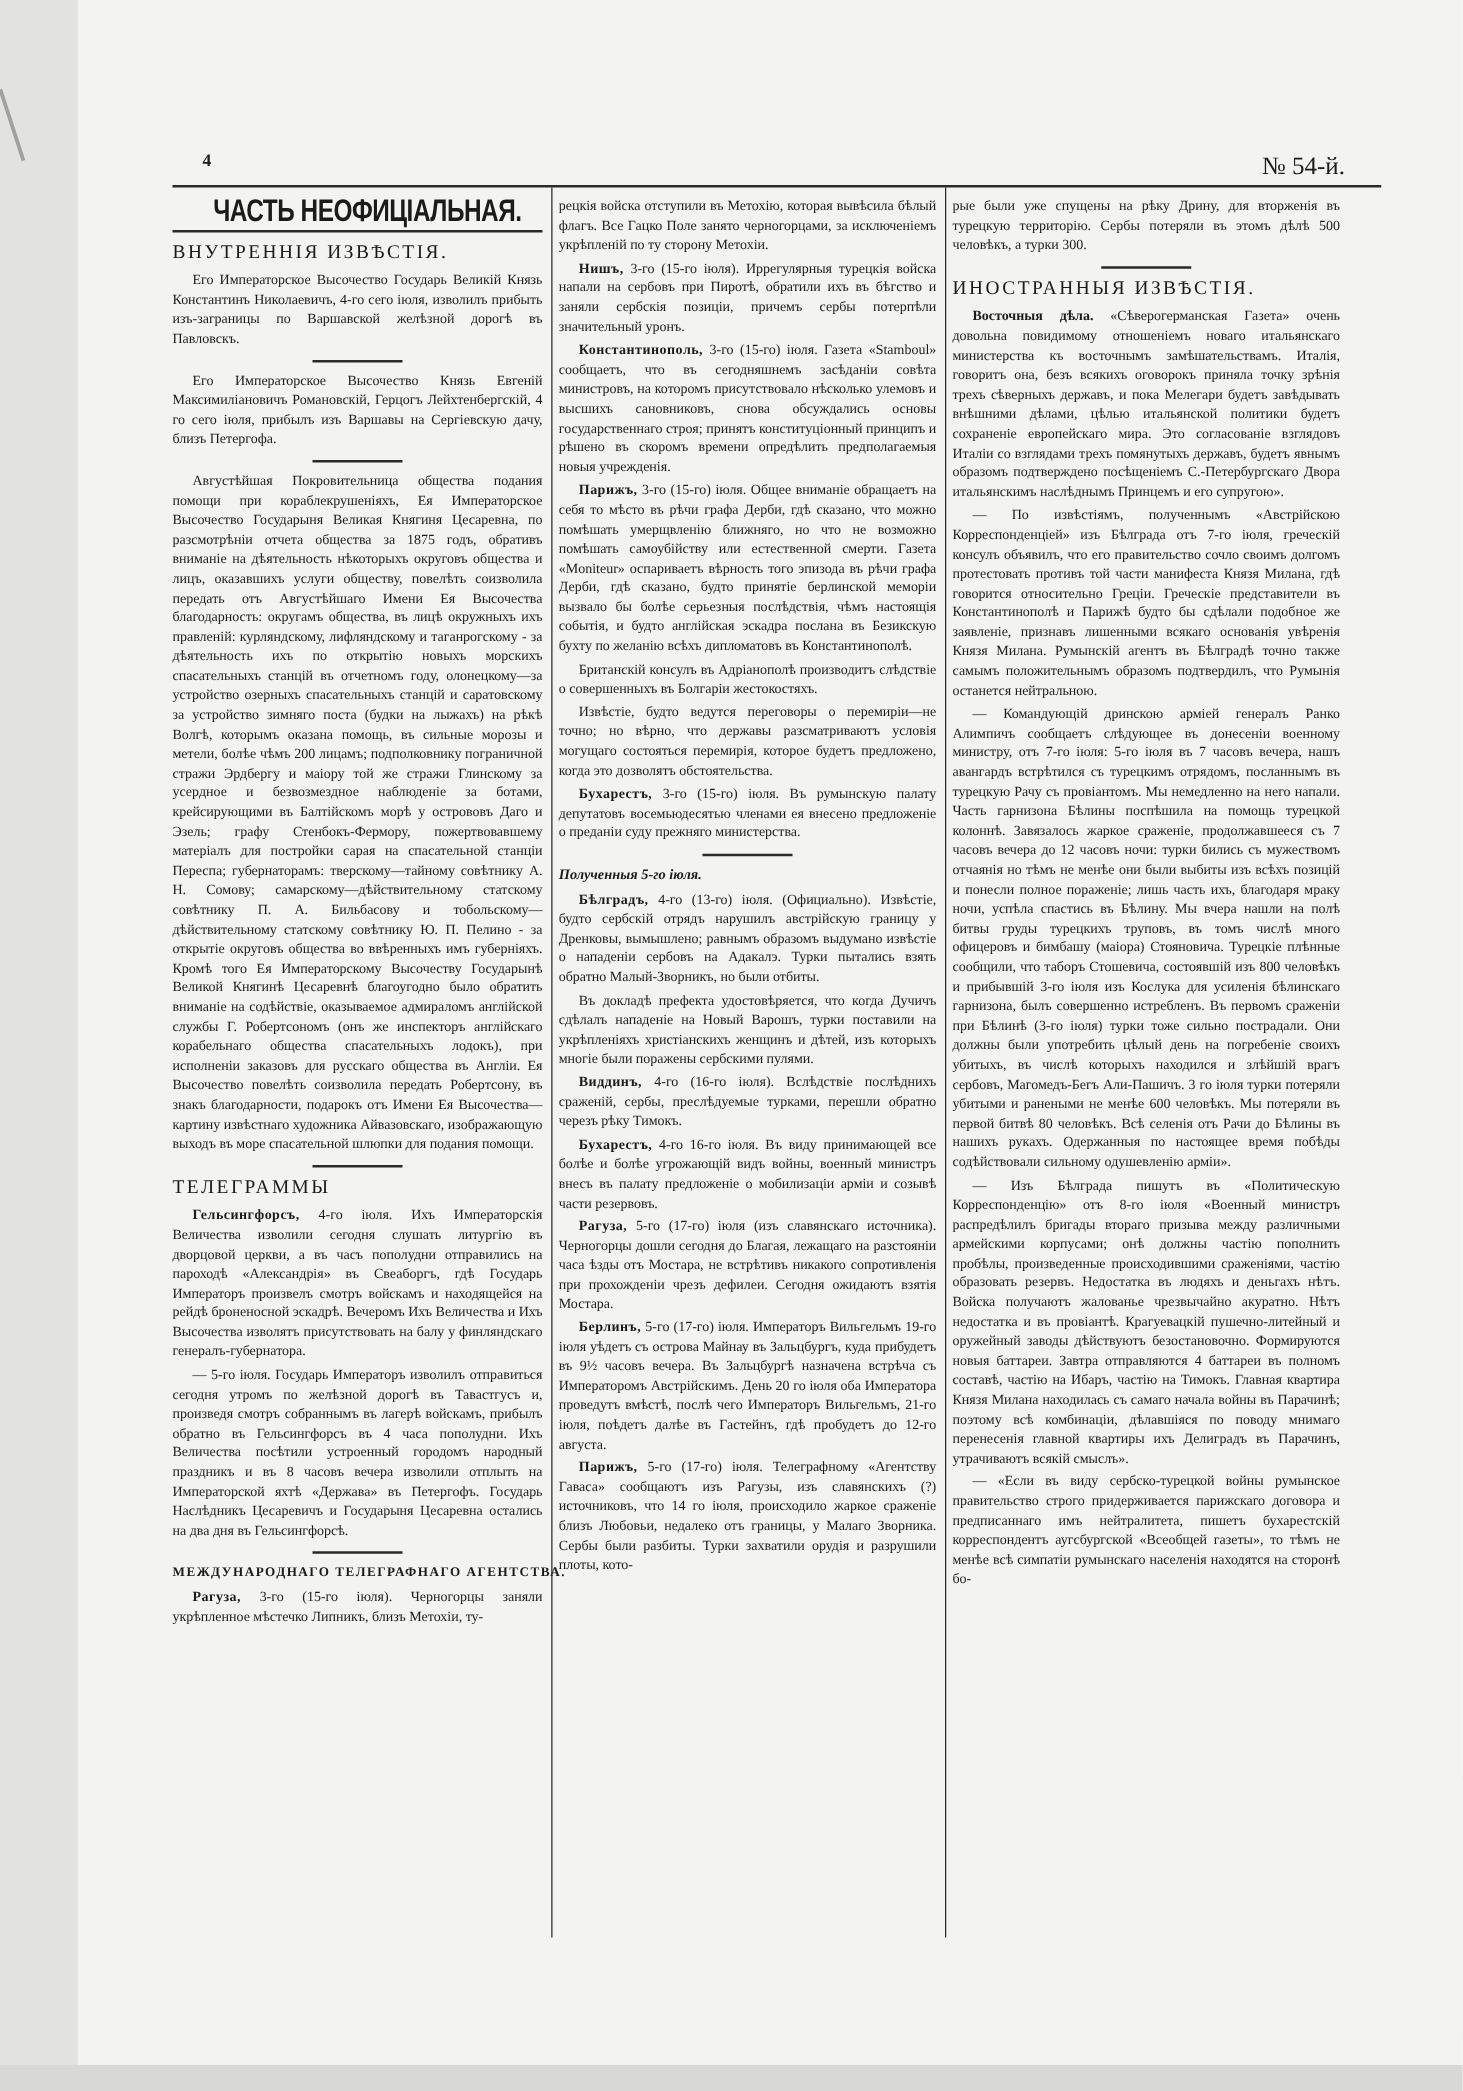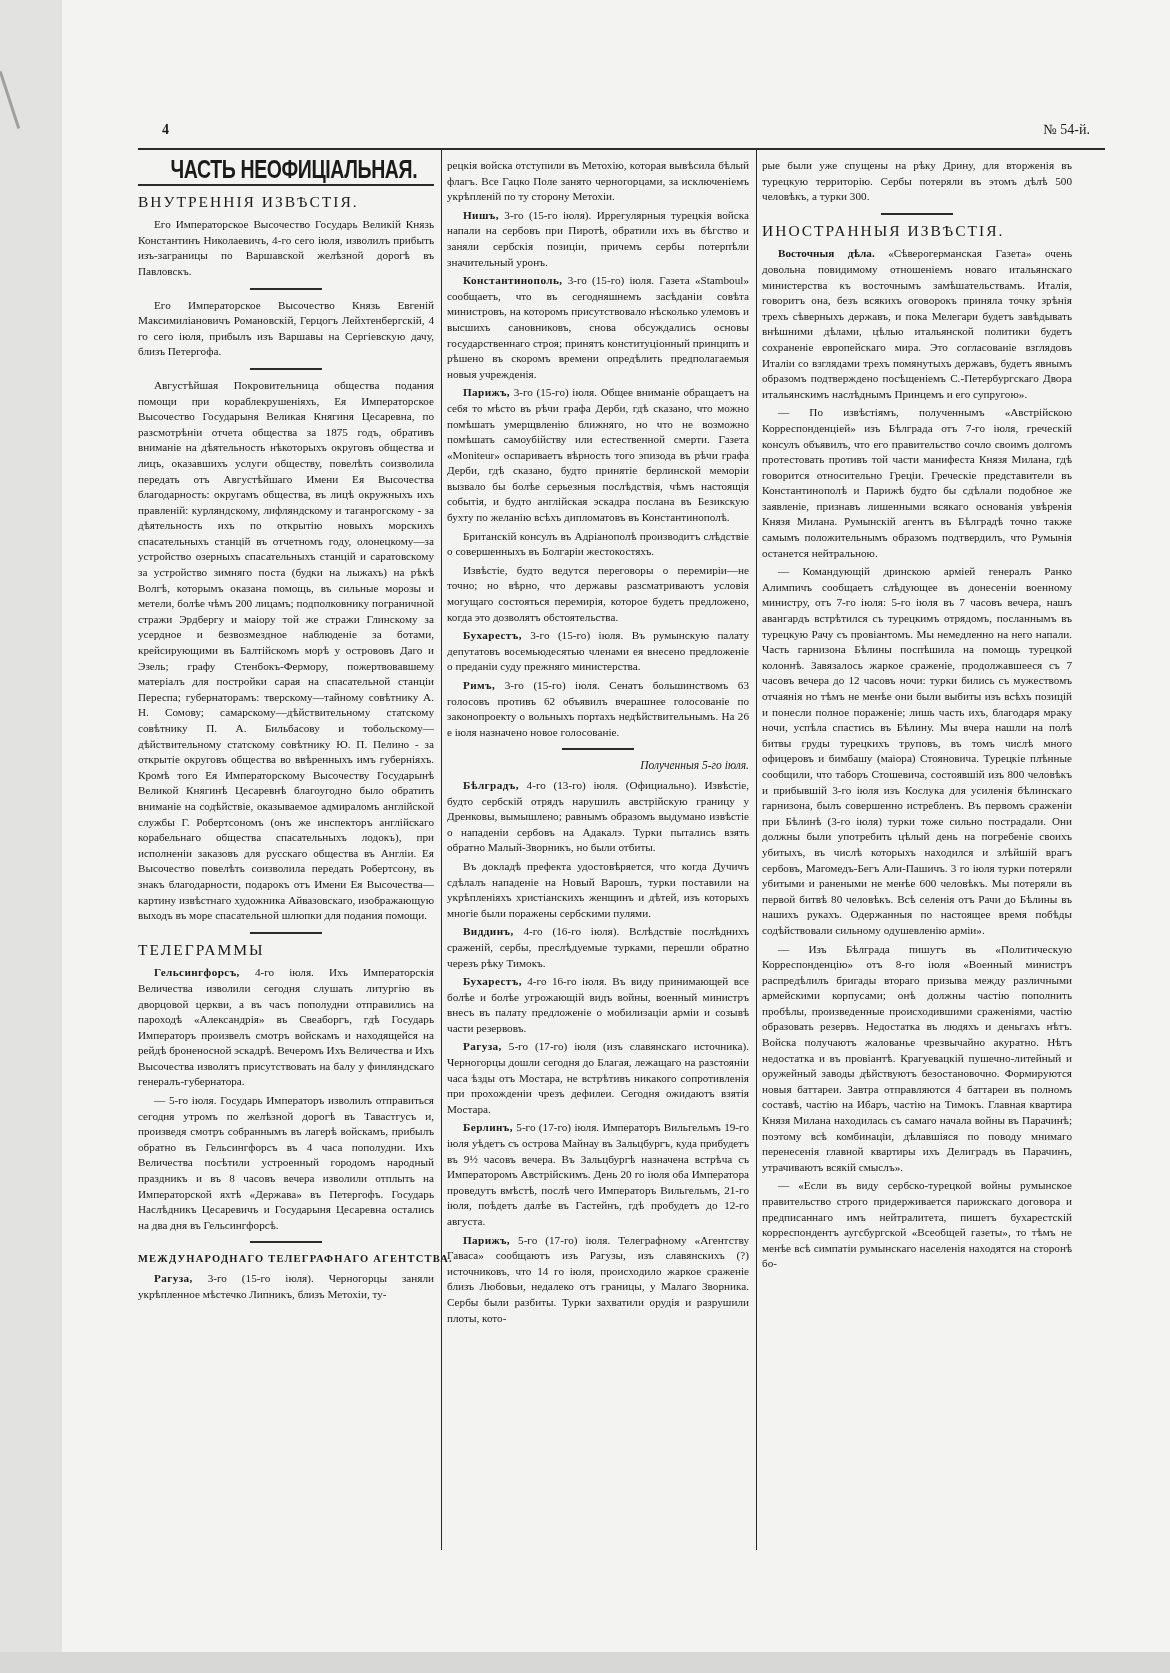--- a/index.html
+++ b/index.html
@@ -24,21 +24,21 @@
     background: #d8d8d6;
   }
   .page {
     position: absolute; left: 62px; top: 0; width: 1108px; height: 1652px;
     background: #f3f3f1;
   }
   .folio {
     position: absolute; top: 122px; font-size: 14px; font-weight: bold;
   }
   .folio.left { left: 100px; }
-  .folio.right { right: 80px; font-weight: normal; font-size: 14px; }
+  .folio.right { right: 94px; font-weight: normal; font-size: 20px; }
   .head-rule {
     position: absolute; left: 76px; right: 65px; top: 148px; height: 2px;
     background: #2a2a2a;
   }
   .col {
     position: absolute; top: 158px;
     font-size: 11.2px; line-height: 15.6px;
     text-align: justify;
   }
   .col1 { left: 76px; width: 296px; }
@@ -56,21 +56,21 @@
   }
   .section-rule { height: 2px; background: #2a2a2a; margin: 0 0 6px 0; }
   .sub-head {
     font-size: 15.5px; letter-spacing: 2px; text-align: left;
     margin: 8px 0 8px 0; font-weight: normal; white-space: nowrap;
   }
   .small-head {
     font-size: 10.5px; letter-spacing: 1.2px; text-align: center;
     text-transform: none; margin: 8px 0 4px 0; white-space: nowrap; font-weight: bold;
   }
-  .italic-head { font-style: italic; text-align: right; margin: 6px 0 4px 0; font-size: 11.5px; }
+  .italic-head { font-style: italic; text-align: left; margin: 6px 0 4px 0; font-size: 11.5px; font-weight: bold; }
   .short-rule { width: 72px; height: 2px; background: #2a2a2a; margin: 8px auto 8px auto; }
   p.par { margin: 0 0 3px 0; text-indent: 16px; }
   .dateline { font-weight: bold; letter-spacing: 0.4px; }
   .date-ital { }
   .strong { font-weight: bold; }
 </style>
 </head>
 <body>
 
 <div class="scan-edge"></div>
@@ -137,25 +137,20 @@
       <span>Британскій консулъ въ Адріанополѣ производитъ слѣдствіе о совершенныхъ въ Болгаріи жестокостяхъ.</span>
     </p>
     <p class="par">
       <span>Извѣстіе, будто ведутся переговоры о перемиріи—не точно; но вѣрно, что державы разсматриваютъ условія могущаго состояться перемирія, которое будетъ предложено, когда это дозволятъ обстоятельства.</span>
     </p>
     <p class="par">
       <span class="dateline">Бухарестъ,</span>
       <span class="date-ital">3-го (15-го) іюля.</span>
       <span>Въ румынскую палату депутатовъ восемьюдесятью членами ея внесено предложеніе о преданіи суду прежняго министерства.</span>
     </p>
-    <p class="par">
-      <span class="dateline">Римъ,</span>
-      <span class="date-ital">3-го (15-го) іюля.</span>
-      <span>Сенатъ большинствомъ 63 голосовъ противъ 62 объявилъ вчерашнее голосованіе по законопроекту о вольныхъ портахъ недѣйствительнымъ. На 26 е іюля назначено новое голосованіе.</span>
-    </p>
     <div class="short-rule"></div>
     <div class="italic-head">Полученныя 5-го іюля.</div>
     <p class="par">
       <span class="dateline">Бѣлградъ,</span>
       <span class="date-ital">4-го (13-го) іюля. (Официально).</span>
       <span>Извѣстіе, будто сербскій отрядъ нарушилъ австрійскую границу у Дренковы, вымышлено; равнымъ образомъ выдумано извѣстіе о нападеніи сербовъ на Адакалэ. Турки пытались взять обратно Малый-Зворникъ, но были отбиты.</span>
     </p>
     <p class="par">
       <span>Въ докладѣ префекта удостовѣряется, что когда Дучичъ сдѣлалъ нападеніе на Новый Варошъ, турки поставили на укрѣпленіяхъ христіанскихъ женщинъ и дѣтей, изъ которыхъ многіе были поражены сербскими пулями.</span>
     </p>

